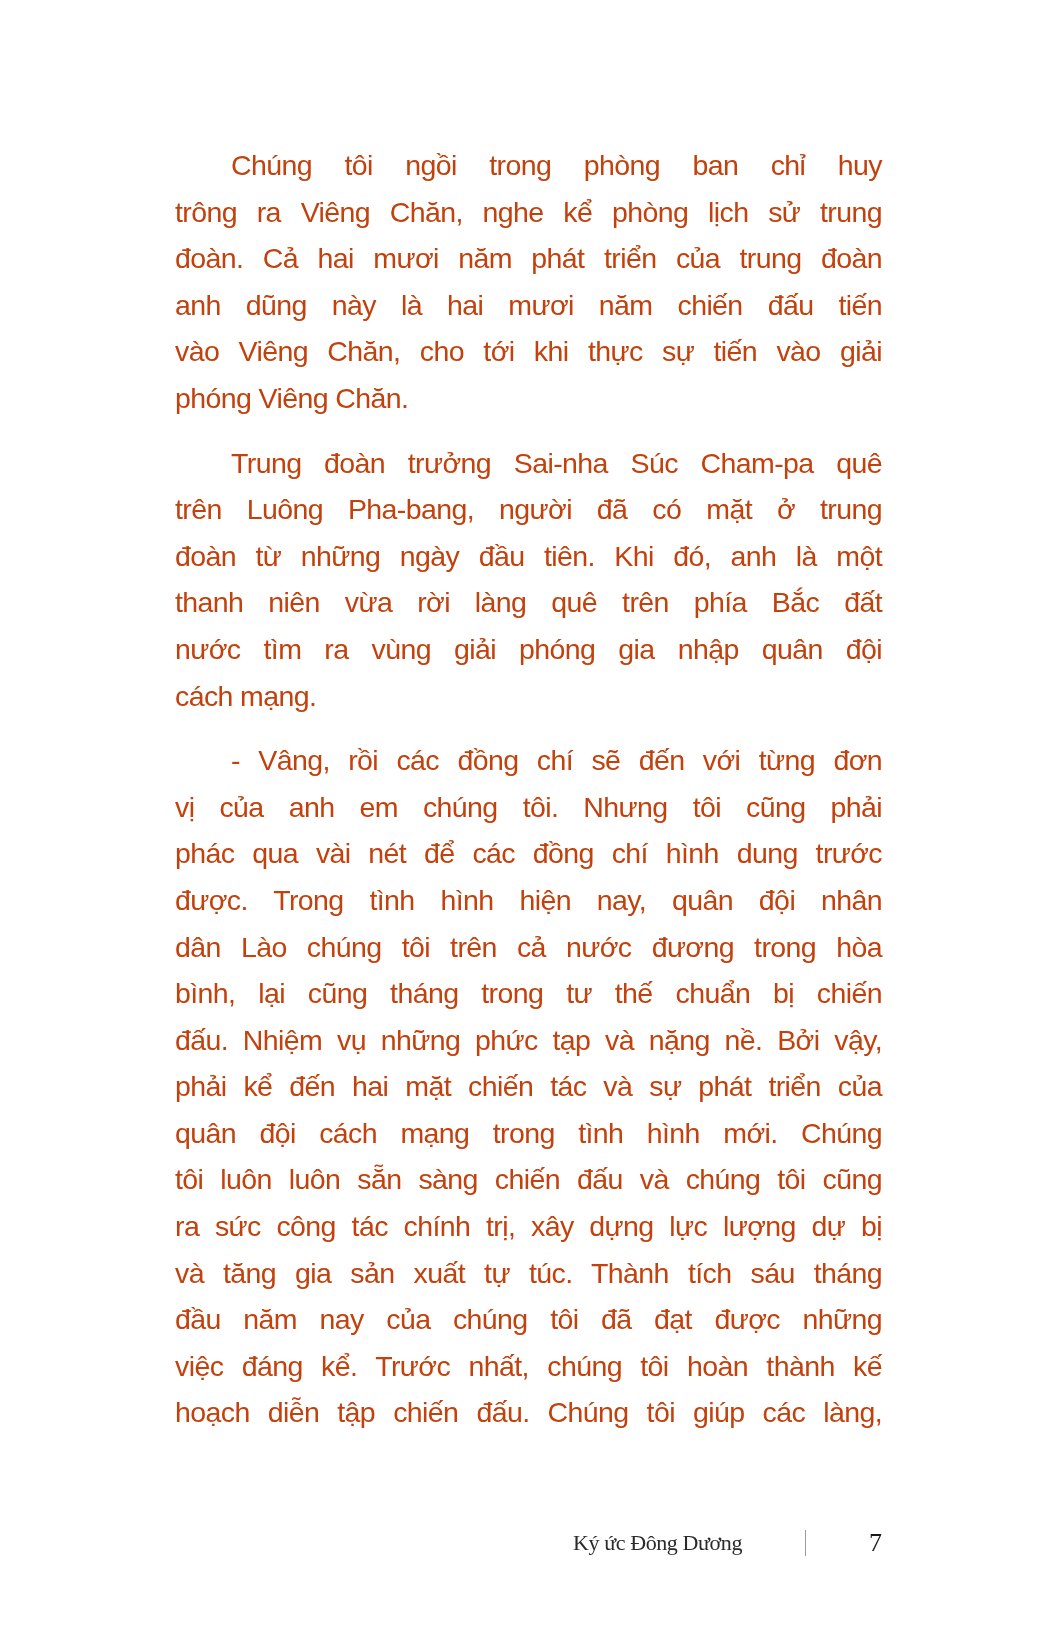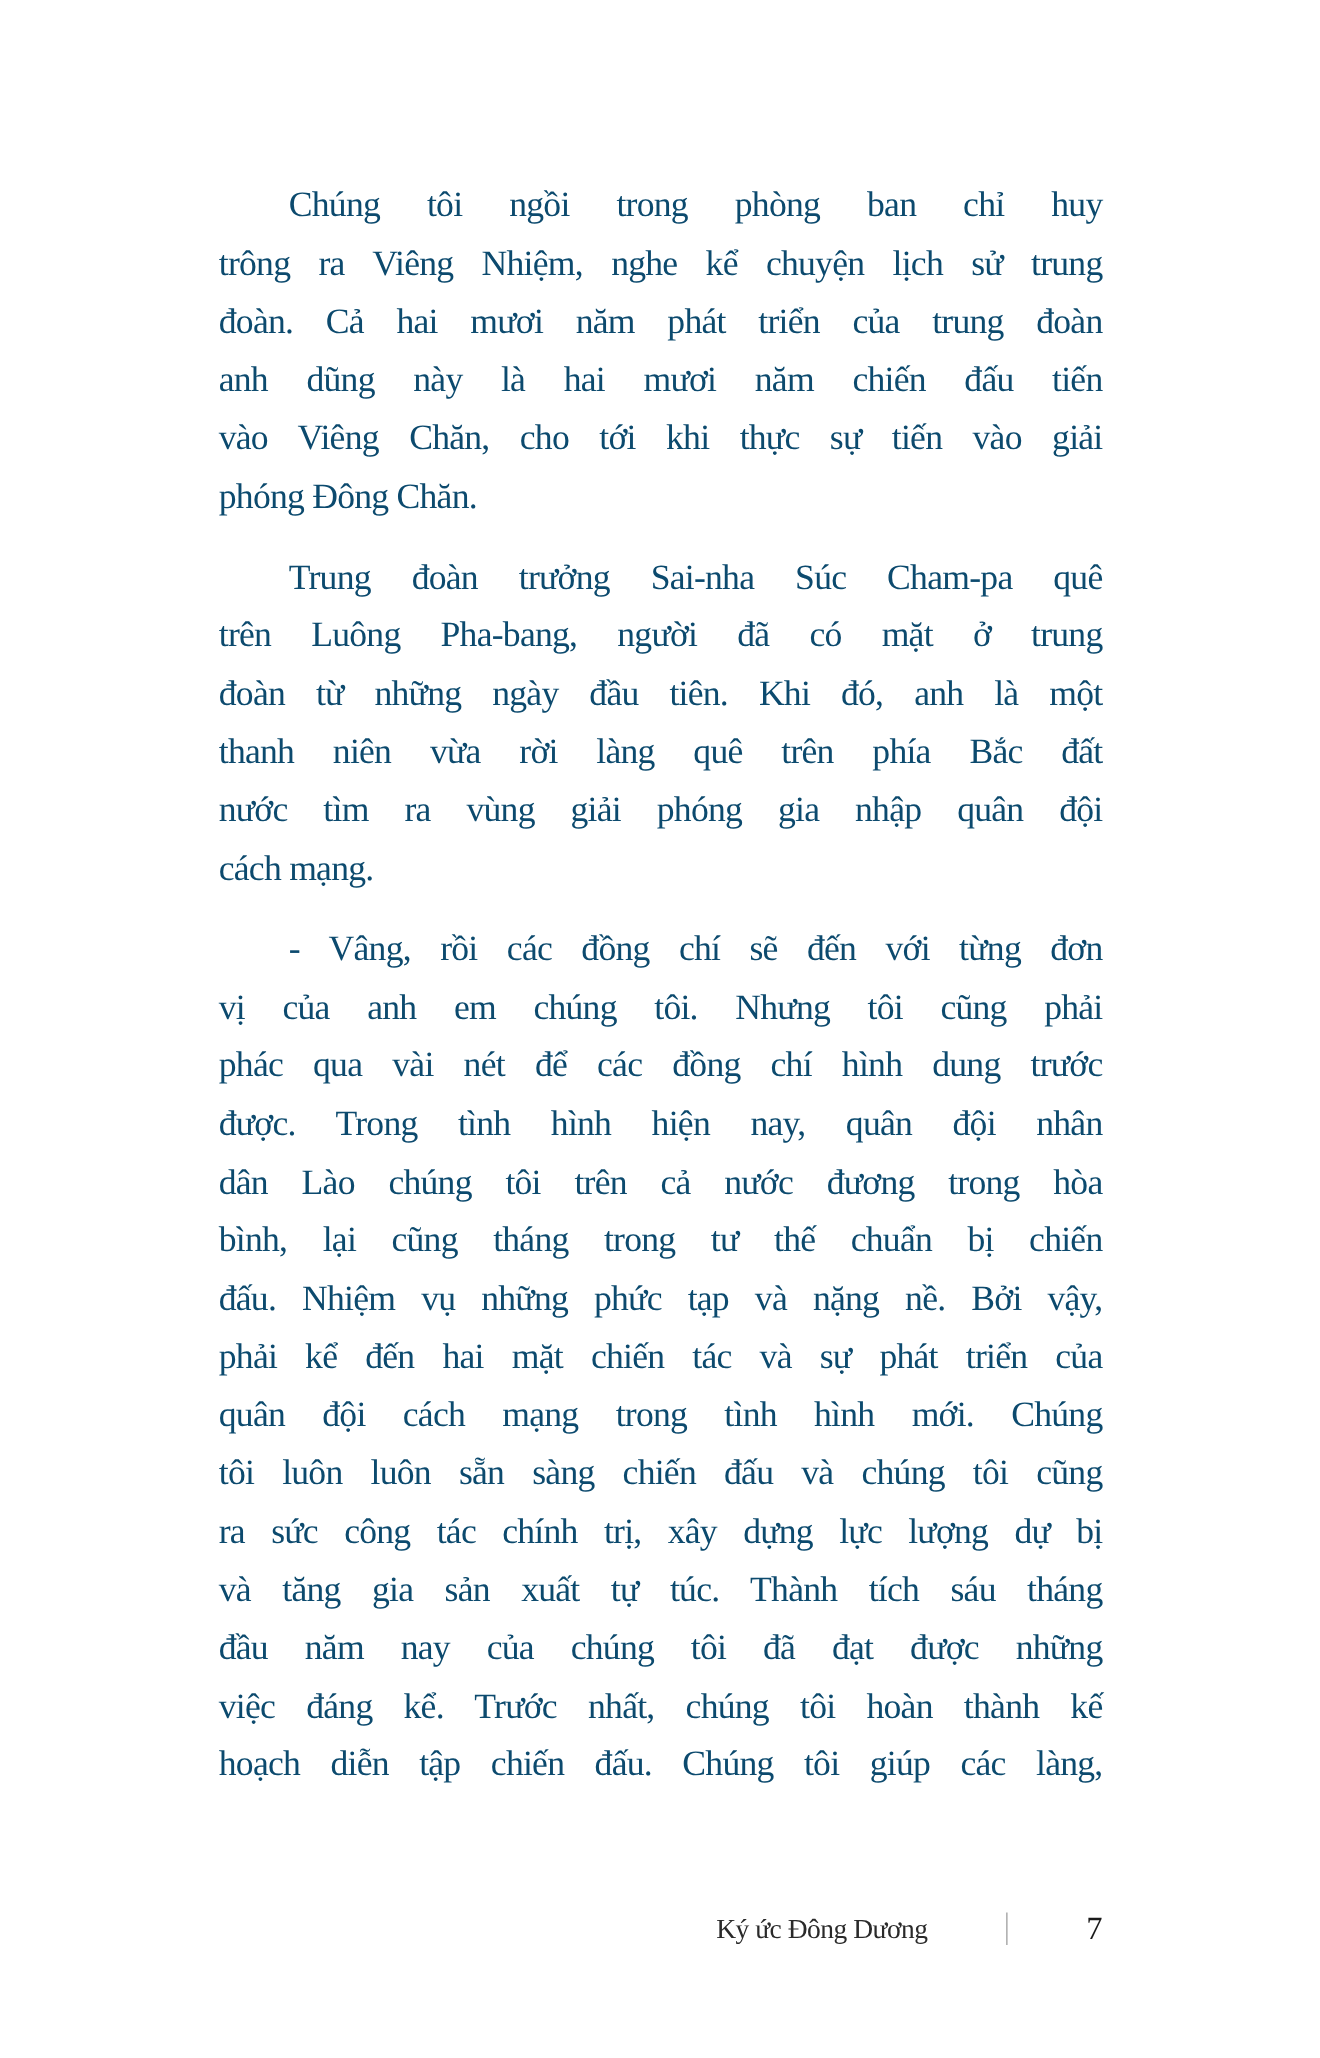--- a/index.html
+++ b/index.html
@@ -18,23 +18,23 @@
     left: 0; top: 0;
     width: 1056px;
     height: 1646px;
     background: #ffffff;
   }
   .text-block {
     position: absolute;
     left: 175px;
     top: 142px;
     width: 707px;
-    font-family: Liberation Serif, serif;
+    font-family: Liberation Sans, sans-serif;
     font-size: 28.5px;
-    color: #0c4a6e;
+    color: #c2410c;
   }
   .para {
     margin: 0 0 18px 0;
   }
   .line {
     display: block;
     height: 46.6px;
     line-height: 46.6px;
     white-space: nowrap;
     text-align: justify;
@@ -73,25 +73,25 @@
   }
 </style>
 </head>
 <body>
 
 <div class="page">
   <div class="text-block">
 
     <div class="para">
       <span class="line indent">Chúng tôi ngồi trong phòng ban chỉ huy</span>
-      <span class="line">trông ra Viêng Nhiệm, nghe kể chuyện lịch sử trung</span>
+      <span class="line">trông ra Viêng Chăn, nghe kể phòng lịch sử trung</span>
       <span class="line">đoàn. Cả hai mươi năm phát triển của trung đoàn</span>
       <span class="line">anh dũng này là hai mươi năm chiến đấu tiến</span>
       <span class="line">vào Viêng Chăn, cho tới khi thực sự tiến vào giải</span>
-      <span class="line last">phóng Đông Chăn.</span>
+      <span class="line last">phóng Viêng Chăn.</span>
     </div>
 
     <div class="para">
       <span class="line indent">Trung đoàn trưởng Sai-nha Súc Cham-pa quê</span>
       <span class="line">trên Luông Pha-bang, người đã có mặt ở trung</span>
       <span class="line">đoàn từ những ngày đầu tiên. Khi đó, anh là một</span>
       <span class="line">thanh niên vừa rời làng quê trên phía Bắc đất</span>
       <span class="line">nước tìm ra vùng giải phóng gia nhập quân đội</span>
       <span class="line last">cách mạng.</span>
     </div>

